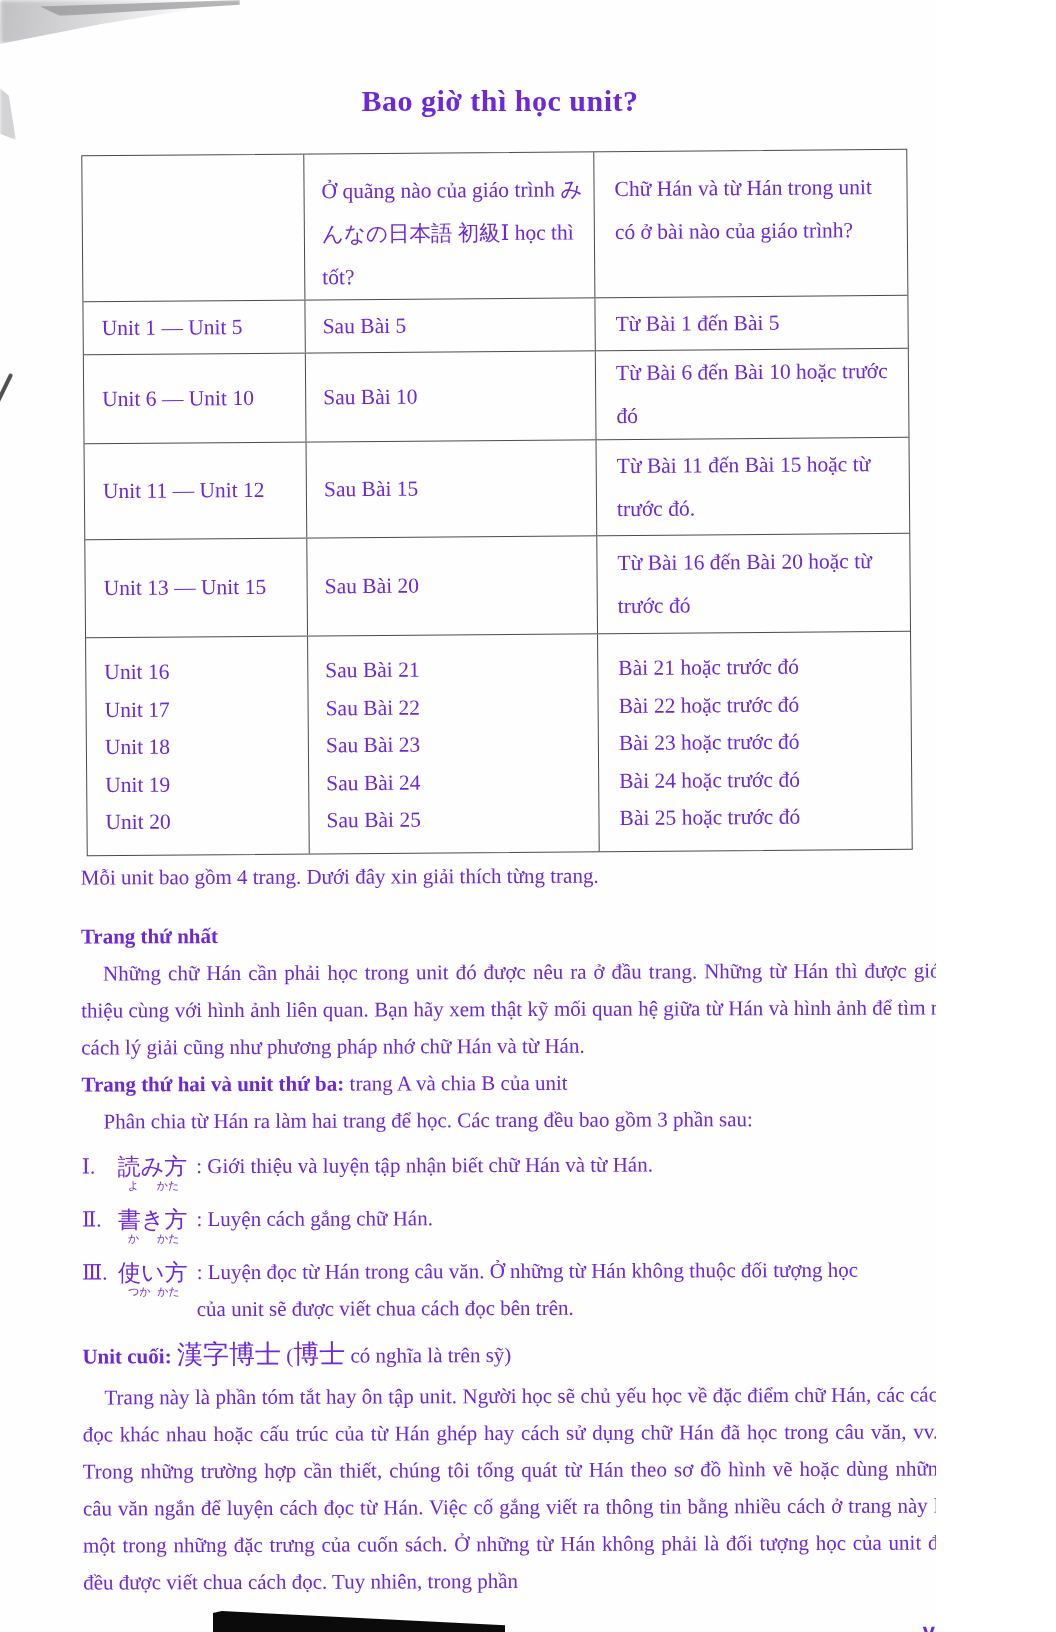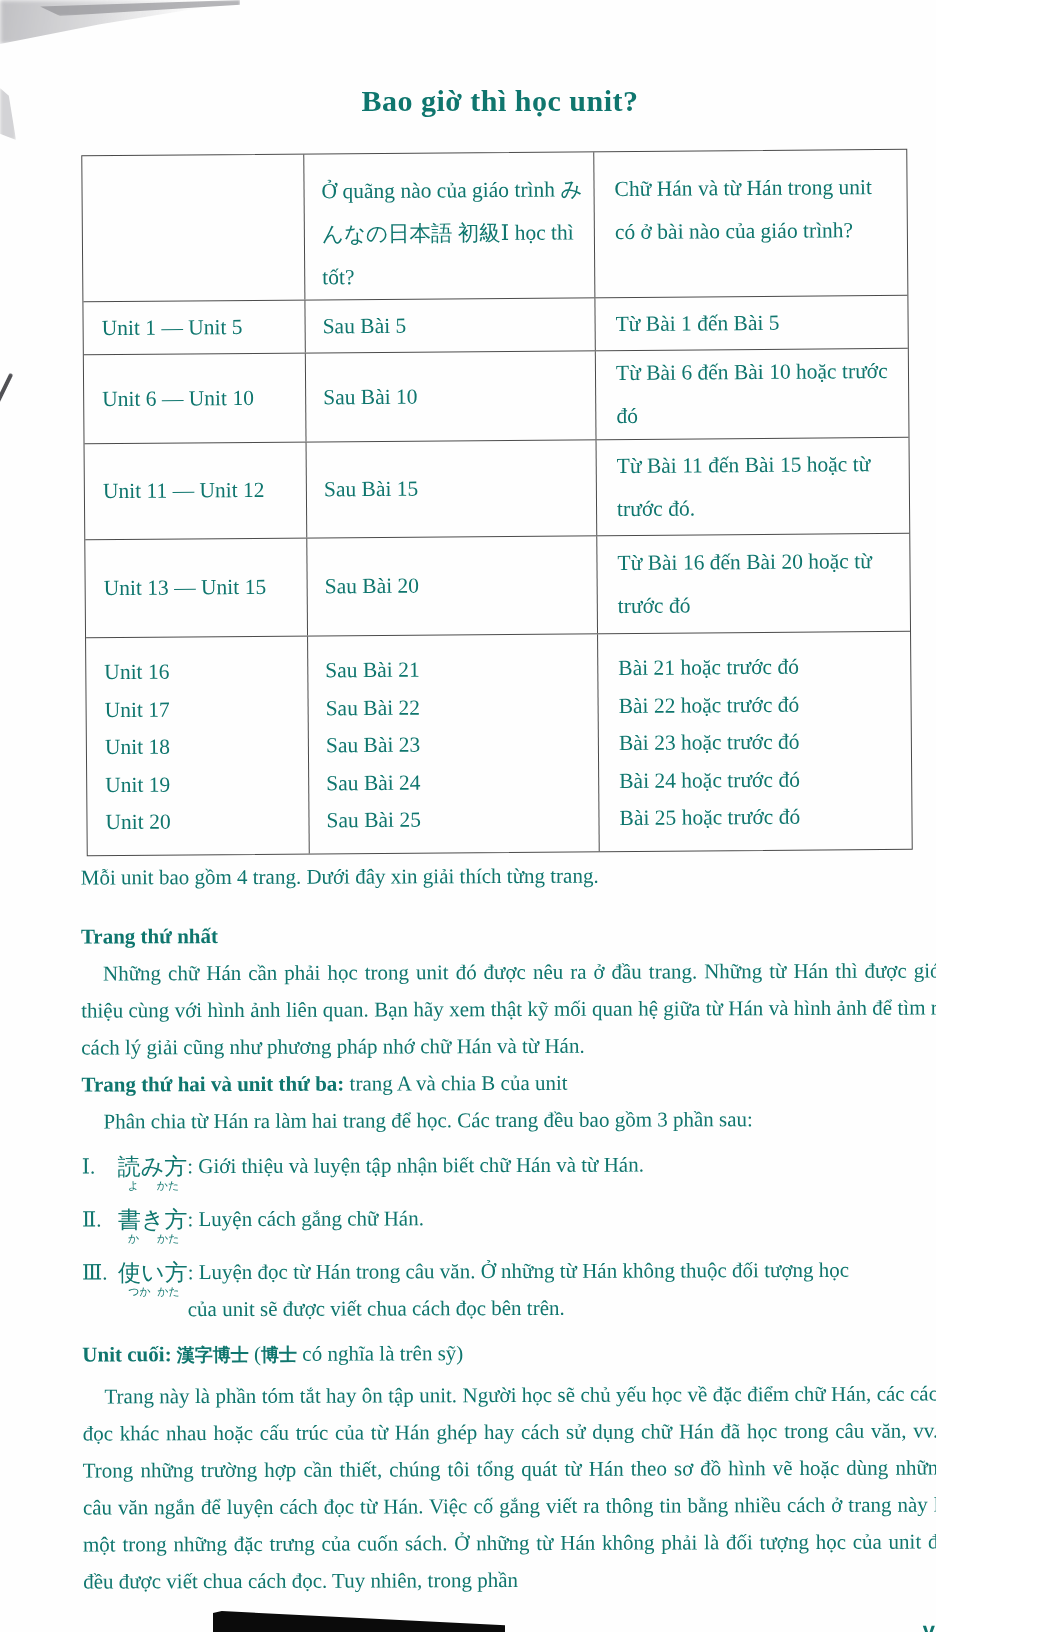--- a/index.html
+++ b/index.html
@@ -1,20 +1,20 @@
 <!DOCTYPE html>
 <html><head>
 <meta charset="utf-8">
 <style>
   html,body{margin:0;padding:0;}
   .page{
     position:relative; width:936px; height:1632px;
     background:#fefefe; overflow:hidden;
     font-family:"Liberation Serif","DejaVu Serif",serif;
-    color:#0f766e;
+    color:#6d28d9;
   }
   
   .smudge-a{position:absolute;left:0;top:0;width:250px;height:44px;
     background:linear-gradient(100deg,#b5b5b9 0%,#d6d6d8 40%,rgba(255,255,255,0) 78%);
     clip-path:polygon(0 0,100% 0,40% 55%,0 100%);filter:blur(2px);opacity:.85;}
   .smudge-b{position:absolute;left:40px;top:0;width:200px;height:16px;
     background:#8e8e92;clip-path:polygon(0 40%,100% 0,100% 30%,10% 100%);
     filter:blur(1px);opacity:.65;}
   .smudge-c{position:absolute;left:0;top:88px;width:16px;height:52px;
     background:#c9c9cc;clip-path:polygon(0 0,55% 15%,100% 100%,0 88%);
@@ -50,28 +50,28 @@
     font-size:21px;line-height:37px;transform:rotate(-0.2deg);}
   .content p{margin:0;}
   .intro{margin-bottom:22px !important;}
   .hb{font-weight:bold;}
   .para{text-align:justify;text-indent:22px;}
   .ind{text-indent:22px;}
   .list{margin-top:8px;}
   .li{display:flex;align-items:flex-start;margin-bottom:16px;}
   .li .marker{width:36px;flex:none;}
   .li .jpblock{position:relative;display:inline-block;flex:none;
-    font-size:23px;margin-right:0;white-space:nowrap;}
+    font-size:23px;margin-right:9px;white-space:nowrap;}
   .li .kana{position:absolute;top:30px;left:0;right:0;display:flex;
     justify-content:space-between;padding:0 8px 0 10px;font-size:11px;line-height:14px;}
   .li .kana i{font-style:normal;}
   .litext{flex:1;}
   .li3{margin-bottom:8px;}
   .h3line{margin-top:2px !important;margin-bottom:4px !important;}
-  .jp-bold{font-weight:bold;font-size:18px;text-align:right;}
+  .jp-bold{font-weight:normal;font-size:26px;text-align:right;}
   .pagenum{margin-top:14px;text-align:right;font-weight:bold;font-size:22px;
     font-family:"Liberation Sans","DejaVu Sans",sans-serif;padding-right:2px;}
 </style>
 </head>
 <body>
 
 <div class="page">
 
   <div class="smudge-a"></div>
   <div class="smudge-b"></div>

